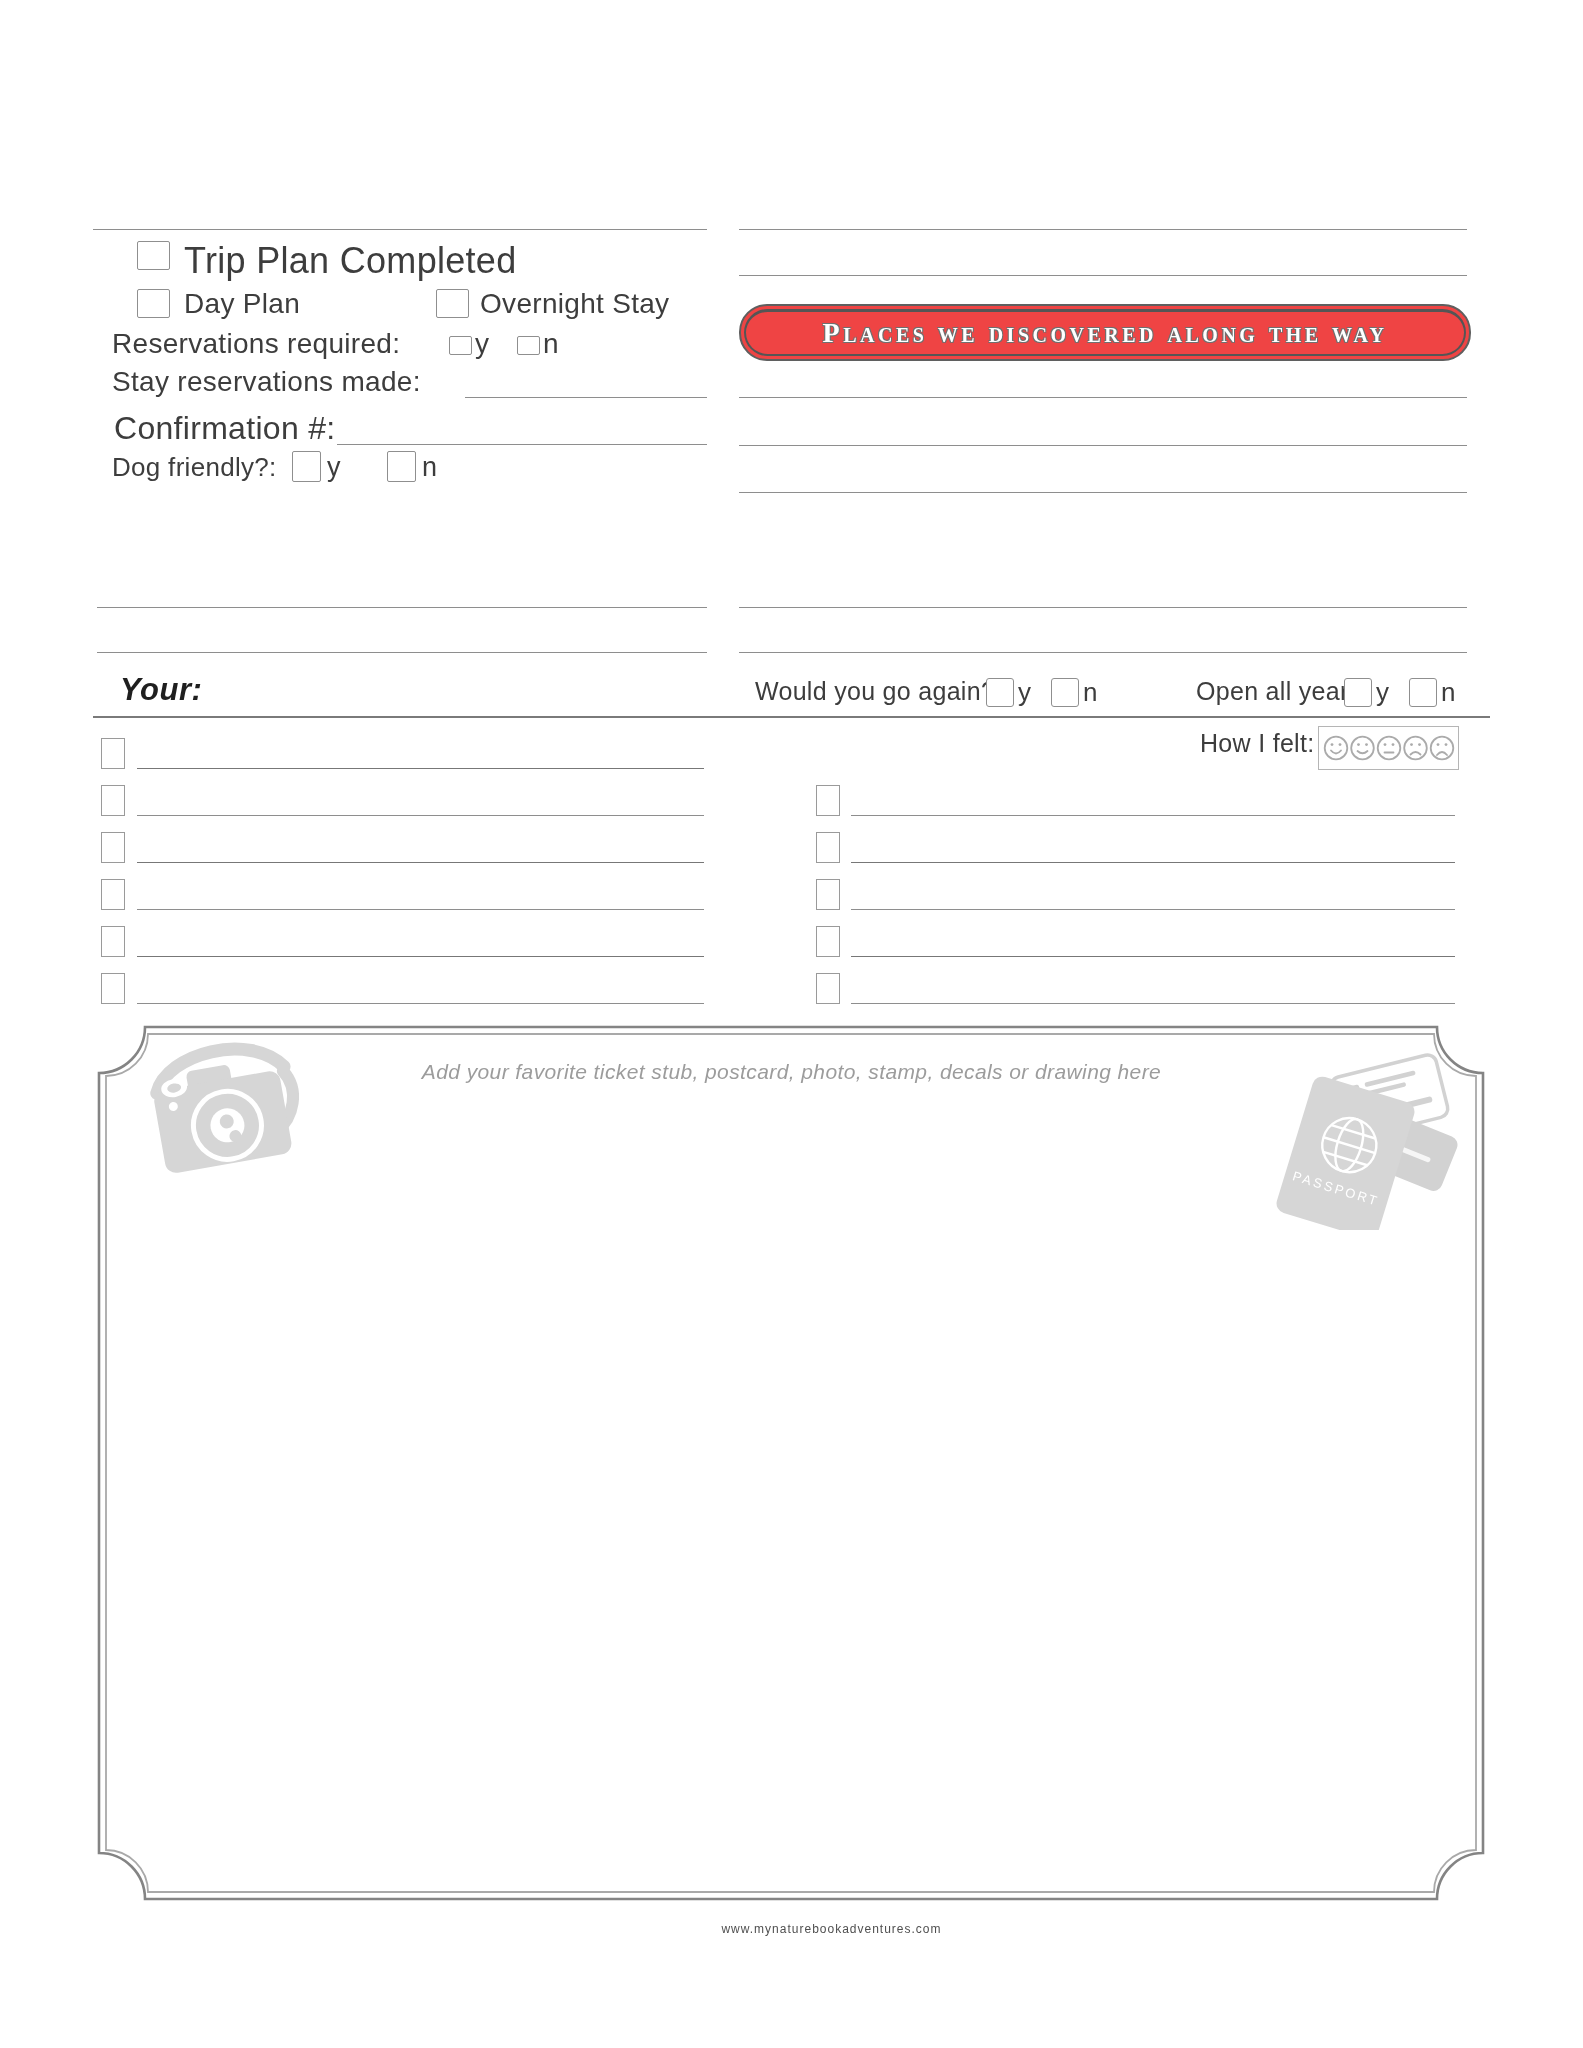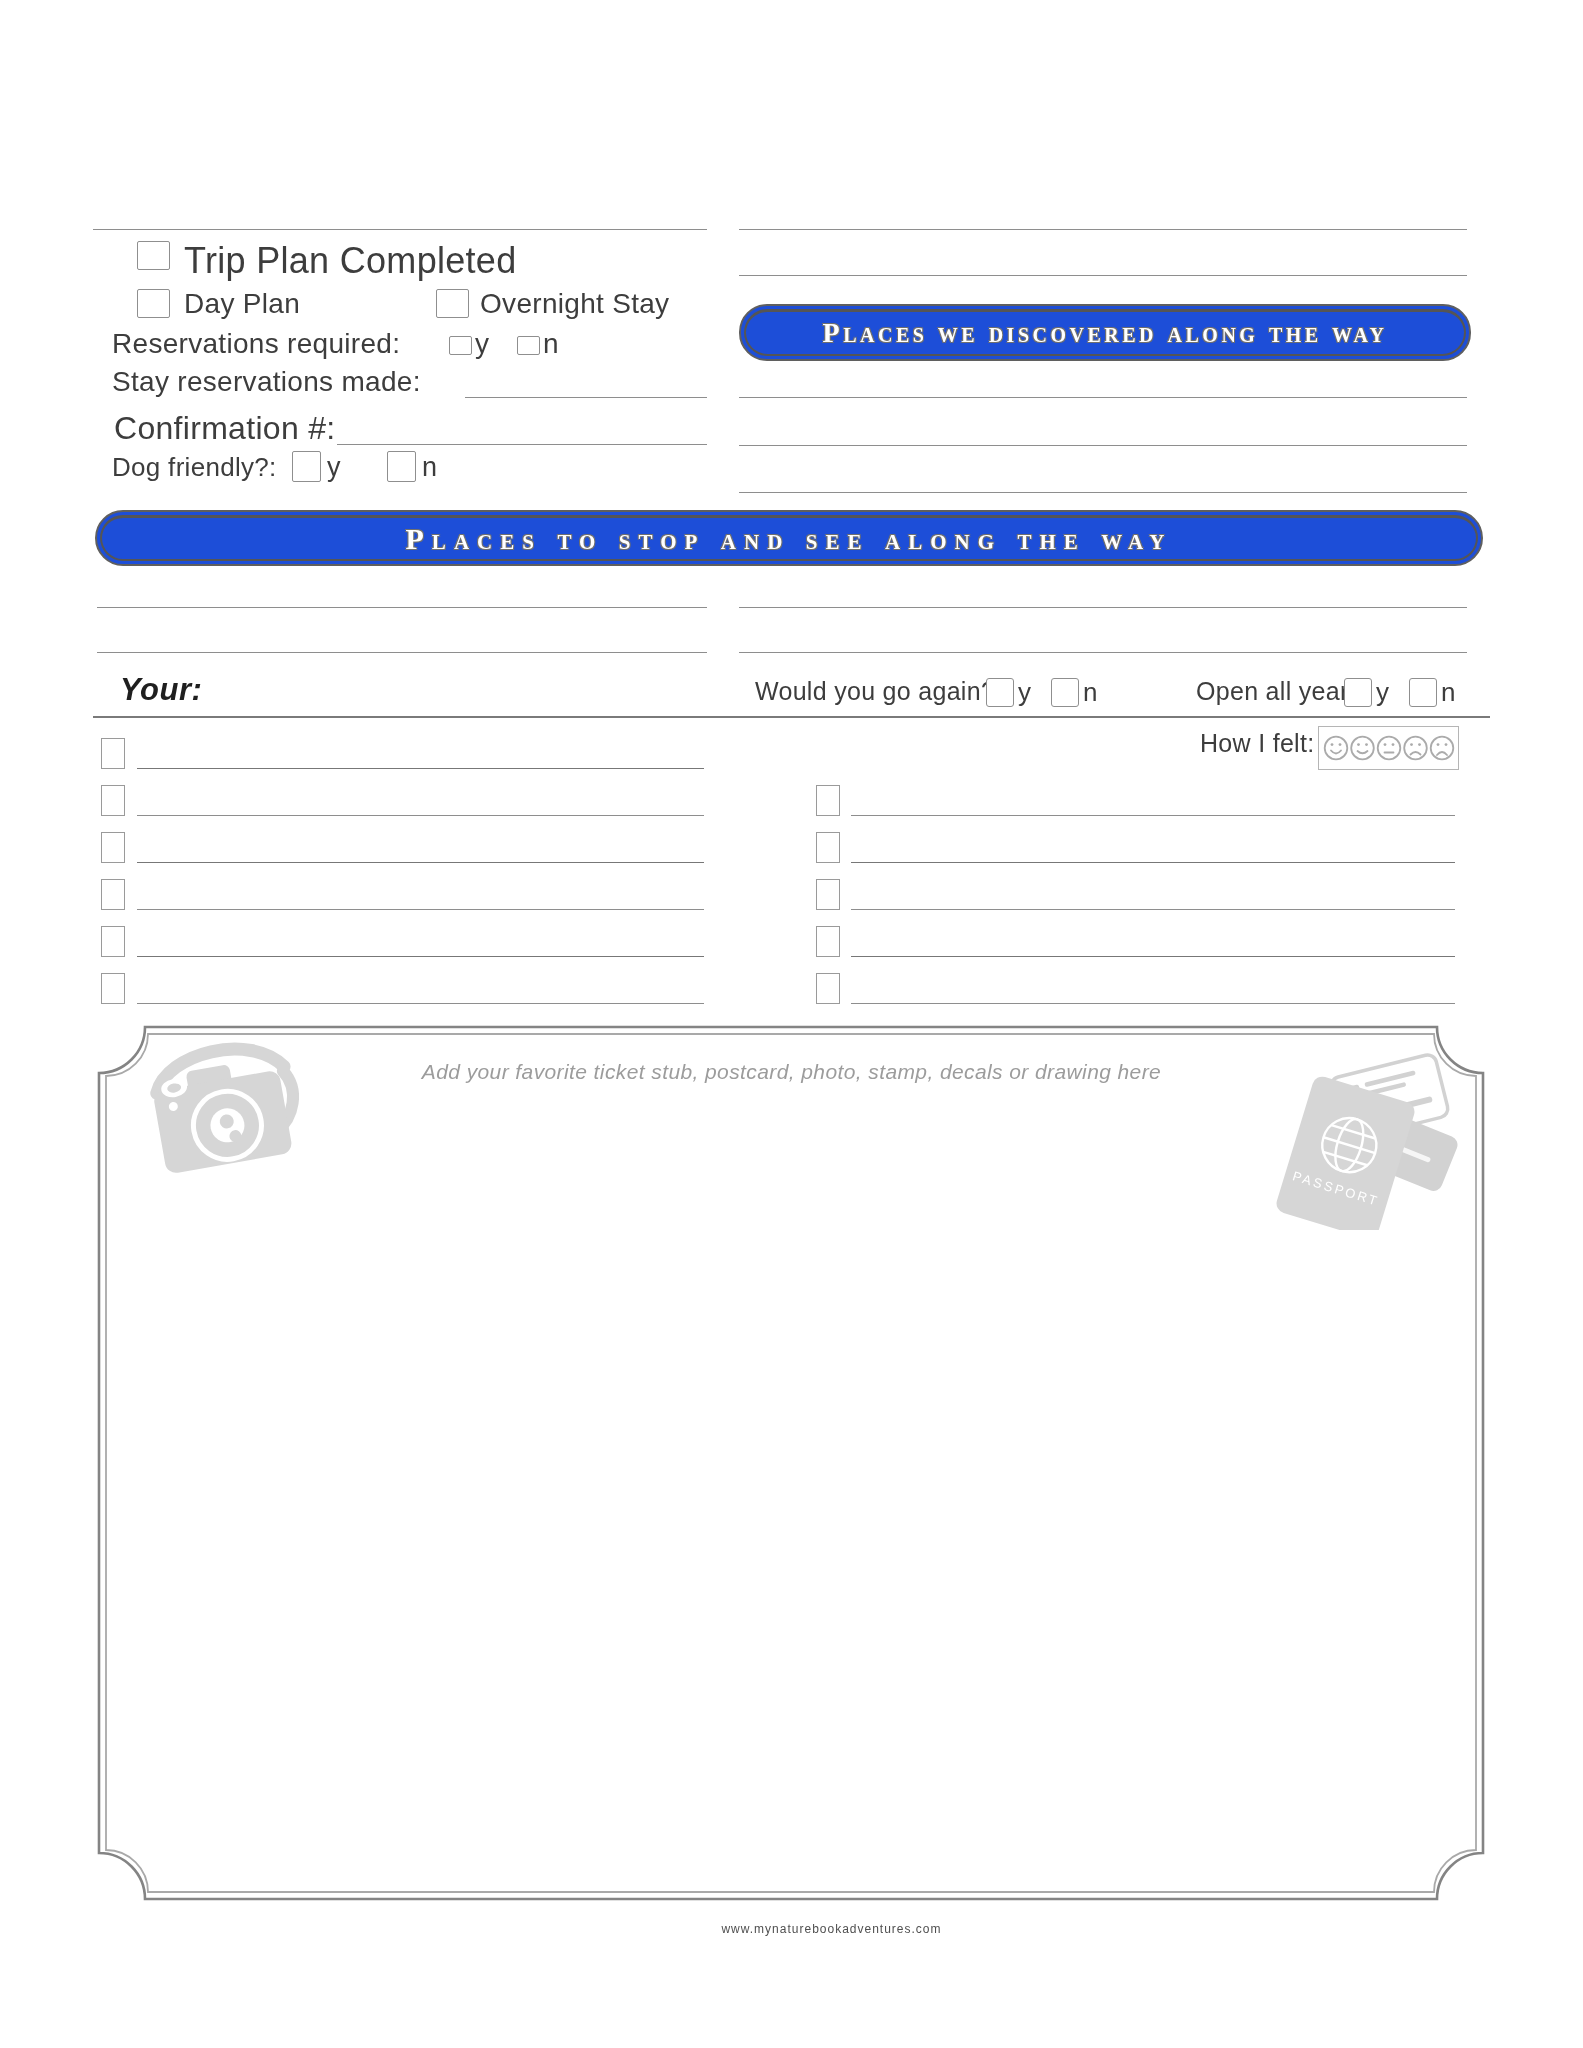--- a/index.html
+++ b/index.html
@@ -16,21 +16,21 @@
   }
   .engraved.light{
     text-shadow:-1px -1px 0 #707070,1px -1px 0 #707070,-1px 1px 0 #707070,1px 1px 0 #707070;
   }
   
   .titlebox{position:absolute;border:2px solid #141414;border-radius:30px;background:#fff;}
   .titlebox .inner{position:absolute;left:4px;right:4px;top:4px;bottom:4px;
     border:3px solid #141414;border-top-width:5px;border-radius:24px;
     display:flex;align-items:center;justify-content:center;}
   
-  .pill{position:absolute;border:2px solid #5f5f5f;border-radius:28px;background:#1d4ed8;}
+  .pill{position:absolute;border:2px solid #5f5f5f;border-radius:28px;background:#ef4444;}
   .pill .inner{position:absolute;left:3px;right:3px;top:3px;bottom:3px;
     border:2px solid #555;border-top-width:3px;border-radius:24px;
     display:flex;align-items:center;justify-content:center;}
   
   .lbl{position:absolute;white-space:nowrap;color:#3d3d3d;letter-spacing:.3px;font-weight:300;}
   .wline{position:absolute;border-bottom:1.6px solid #8e8e8e;height:0;}
   .cb{position:absolute;border:1.6px solid #8f8f8f;background:#fff;border-radius:2px;}
   .goal-cb{position:absolute;width:22px;height:29px;border:1.6px solid #9a9a9a;background:#fff;}
   .divider{position:absolute;border-bottom:2px solid #7a7a7a;height:0;}
   .caption{position:absolute;font-style:italic;color:#9c9c9c;letter-spacing:.4px;}
@@ -78,25 +78,20 @@
   <div class="pill" style="left:739px;top:304px;width:728px;height:53px;">
     <div class="inner">
       <span class="engraved light" style="font-size:28px;letter-spacing:3.5px;">Places we discovered along the way</span>
     </div>
   </div>
 
   <div class="wline" style="left:739px;top:397px;width:728px;"></div>
   <div class="wline" style="left:739px;top:445px;width:728px;"></div>
   <div class="wline" style="left:739px;top:492px;width:728px;"></div>
 
-  <div class="pill" style="left:95px;top:510px;width:1384px;height:52px;">
-    <div class="inner">
-      <span class="engraved light" style="font-size:30px;letter-spacing:8px;">Places to stop and see along the way</span>
-    </div>
-  </div>
 
   <div class="wline" style="left:97px;top:607px;width:610px;"></div>
   <div class="wline" style="left:739px;top:607px;width:728px;"></div>
   <div class="wline" style="left:97px;top:652px;width:610px;"></div>
   <div class="wline" style="left:739px;top:652px;width:728px;"></div>
 
   <span class="lbl" style="left:120px;top:672px;font-size:31px;font-weight:700;font-style:italic;color:#1f1f1f;letter-spacing:.5px;">Your:</span>
 
   <span class="lbl" style="left:755px;top:677px;font-size:25px;">Would you go again?:</span>
   <span class="cb" style="left:986px;top:678px;width:26px;height:27px;border-radius:3px;"></span>

